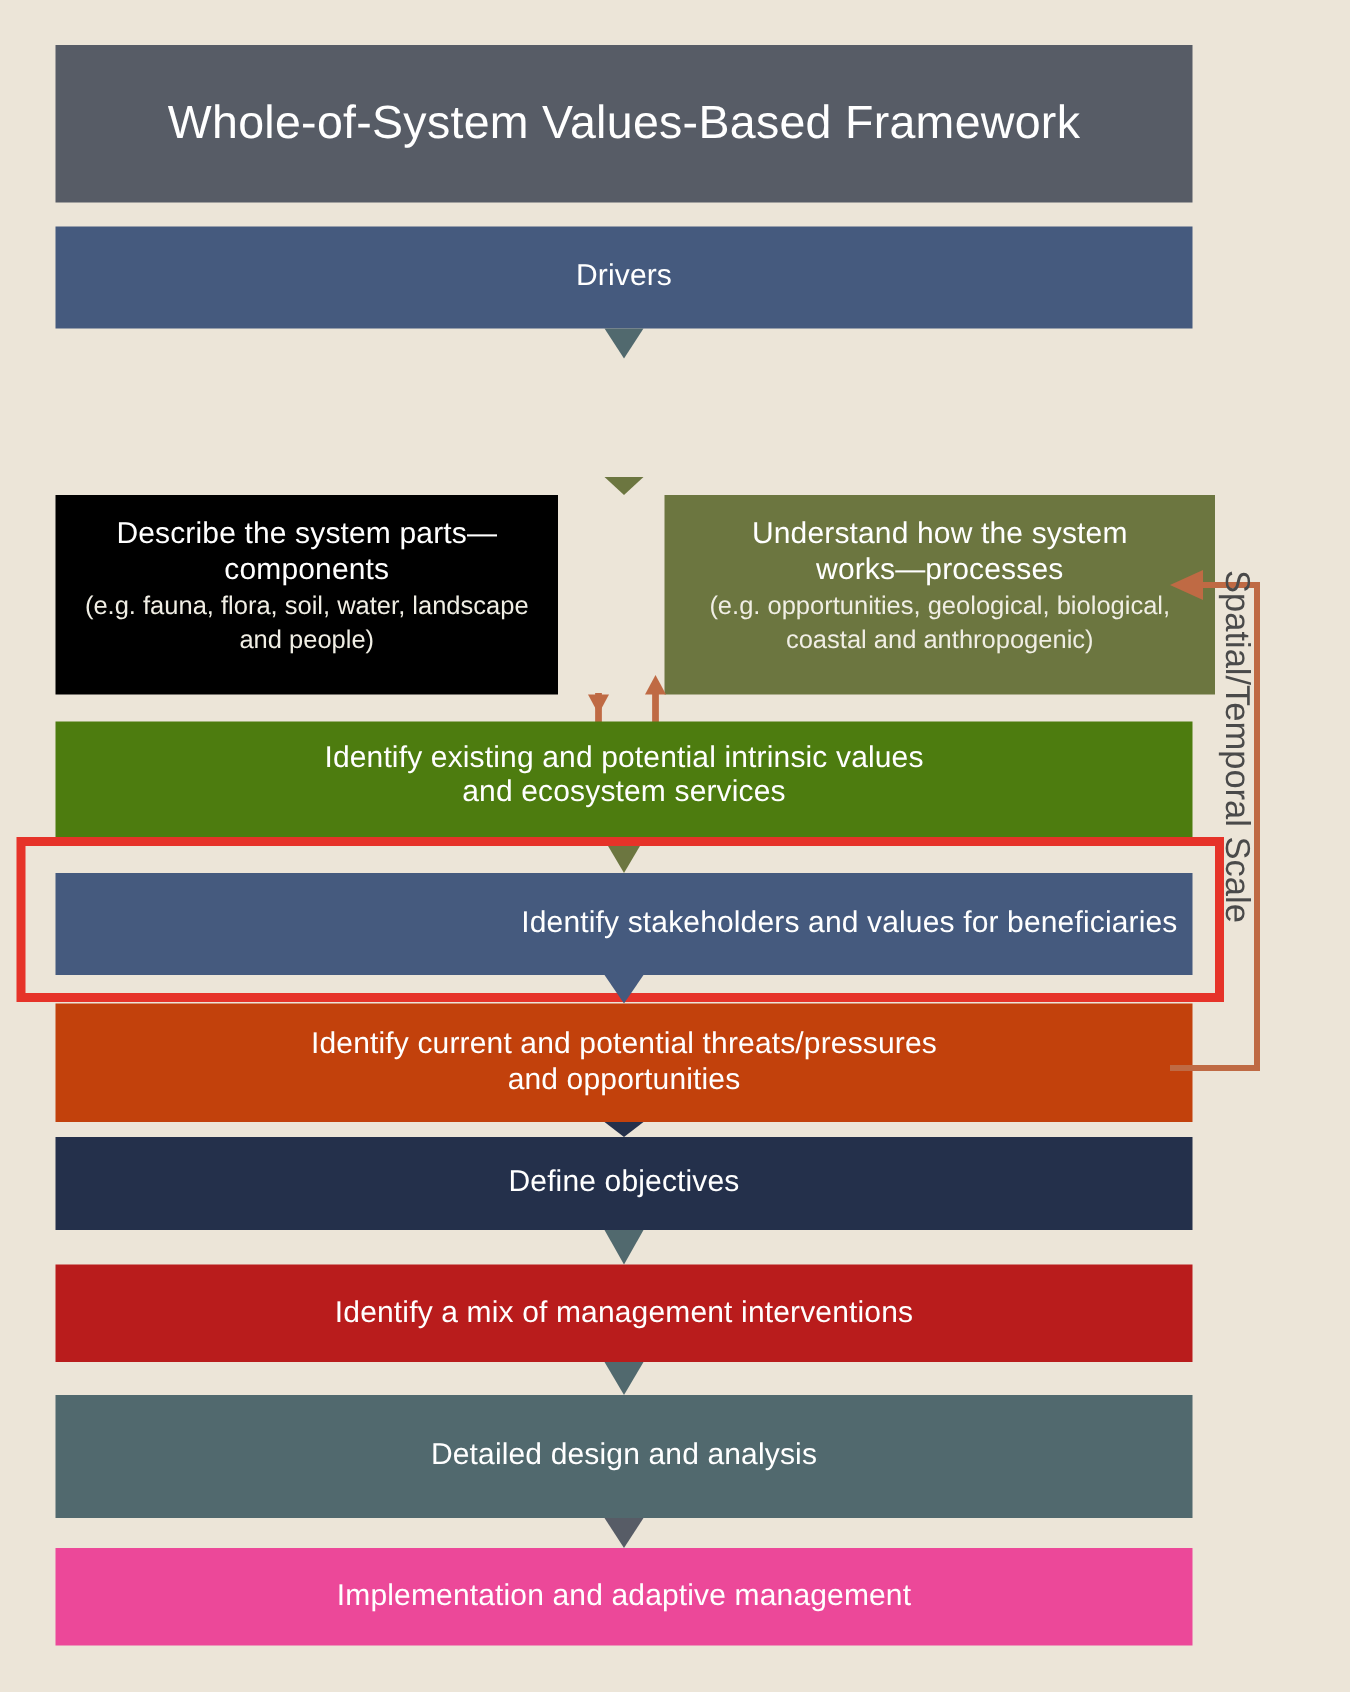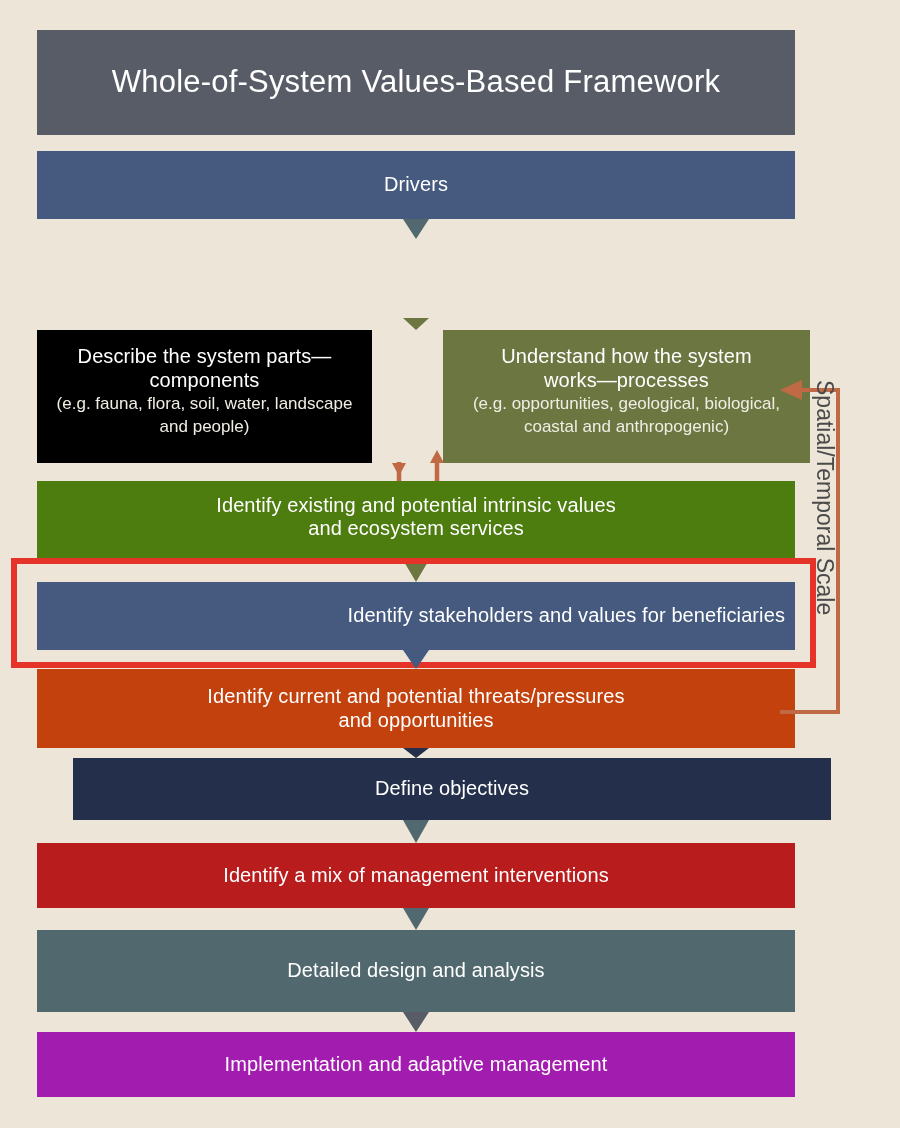--- a/index.html
+++ b/index.html
@@ -91,34 +91,33 @@
     background: #455a7e;
     align-items: flex-end;
   }
   #threats-box {
     left: 37px; top: 669px; width: 758px; height: 79px;
     background: #c2410c;
   }
   #objectives-box {
     left: 37px; top: 758px; width: 758px; height: 62px;
     background: #24304b;
-    margin-left: 36px;
   }
   #interventions-box {
     left: 37px; top: 843px; width: 758px; height: 65px;
     background: #b91c1c;
   }
   #design-box {
     left: 37px; top: 930px; width: 758px; height: 82px;
     background: #51696e;
     align-items: center;
   }
   #implementation-box {
     left: 37px; top: 1032px; width: 758px; height: 65px;
-    background: #a21caf;
+    background: #ec4899;
   }
 
   
   .down-arrow {
     position: absolute;
     width: 0;
     height: 0;
     border-left: 13px solid transparent;
     border-right: 13px solid transparent;
   }

